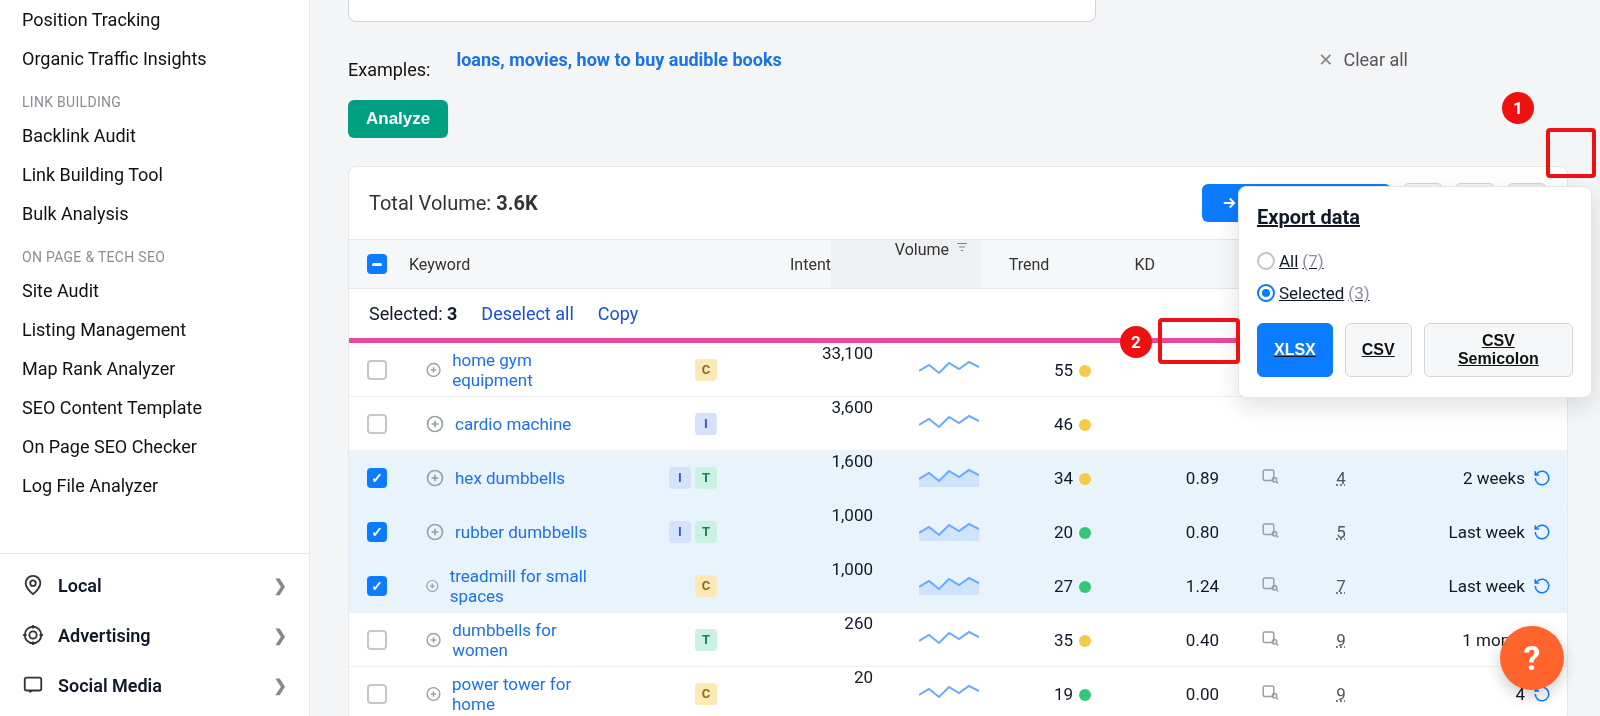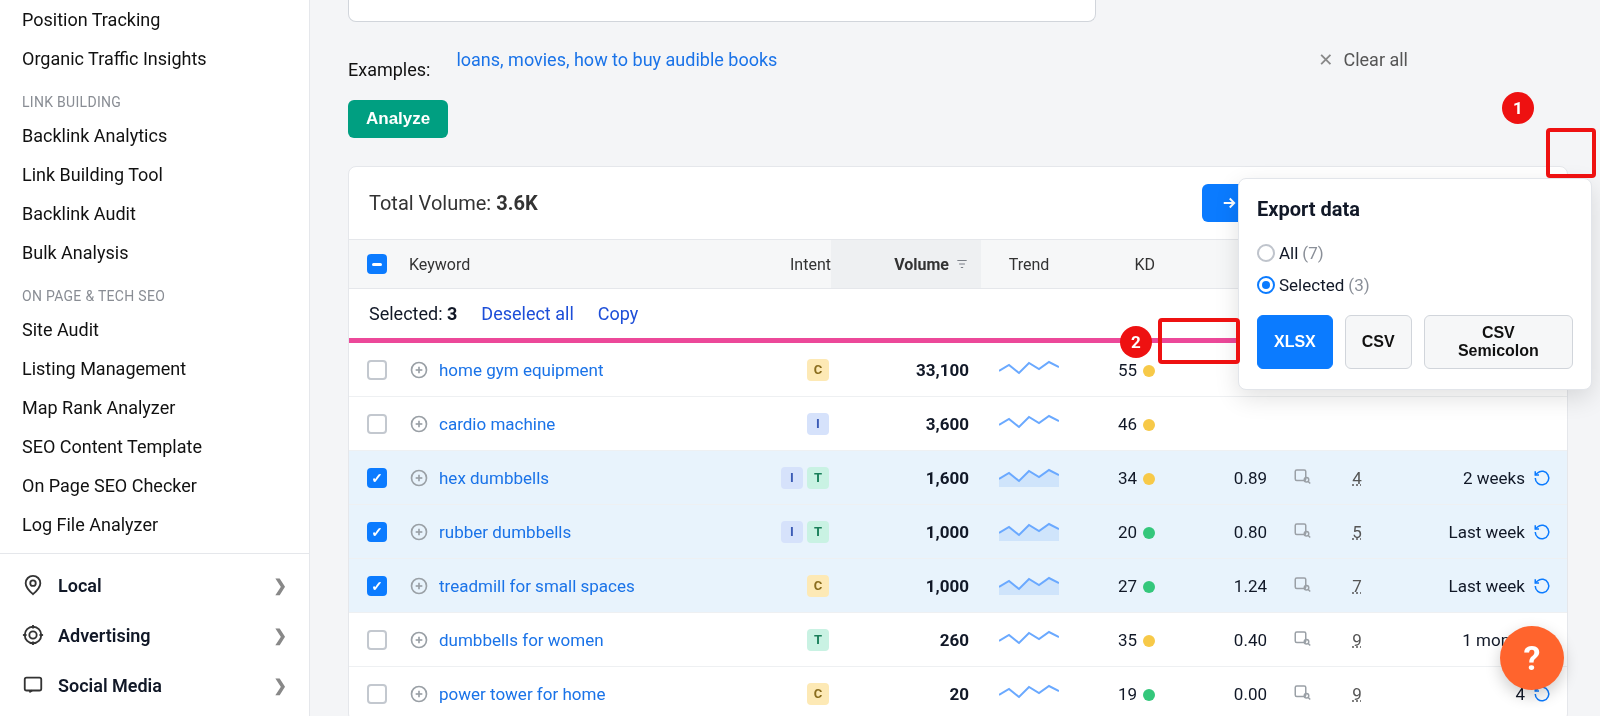--- a/index.html
+++ b/index.html
@@ -57,21 +57,21 @@
   
   .main { flex: 1; padding: 0 32px 0 38px; position: relative; }
   .top-input {
     width: 748px; height: 22px; background:#fff; border:1px solid #d1d5db; border-radius:0 0 8px 8px;
     border-top: none;
   }
   .examples-row {
     display:flex; align-items:center; gap:26px; margin-top:16px; font-size:18px;
   }
   .examples-label { color:#111;margin-top:21px; }
-  .examples-links { color:#1a73e8; }
+  .examples-links { color:#1a73e8;font-weight:bold; }
   .clear-all { margin-left:auto; margin-right:160px; display:flex; align-items:center; gap:10px; color:#555; cursor:pointer; }
   .clear-all .x { color:#888; font-size:18px; }
   .analyze-btn {
     margin-top:20px;
     background:#009f81; color:#fff; font-weight:700; font-size:17px;
     border:none; border-radius:6px; padding:9px 18px; cursor:pointer;
   }
 
   
   .card {
@@ -97,40 +97,41 @@
   .icon-btn.export { background:#e9ebee; }
 
   
   .thead {
     display:flex; align-items:center; background:#f6f7f8; border-top:1px solid #e5e7eb;
     border-bottom:1px solid #e5e7eb; height:50px; font-size:16px; color:#333;
   }
   .col-check { width:56px; display:flex; align-items:center; justify-content:center; }
   .col-kw { flex:1; padding-left:4px; }
   .col-intent { width:110px; text-align:right; }
-  .col-vol { width:150px; text-align:right; padding-right:12px; display:flex; align-items:center; justify-content:flex-end; gap:6px; background:#eef0f2; height:100%;font-weight:bold; }
+  .col-vol { width:150px; text-align:right; padding-right:12px; display:flex; justify-content:flex-end; gap:6px; background:#eef0f2; height:100%; }
   .col-trend { width:96px; text-align:center; }
   .col-kd { width:90px; text-align:right; padding-right:12px; }
   .col-cpc { width:110px; text-align:right; padding-right:10px; }
   .col-serp { width:50px; text-align:center; }
   .col-results { width:60px; text-align:center; }
   .col-updated { width:180px; text-align:left; padding-right:16px; display:flex; align-items:center; justify-content:flex-end; gap:8px;}
   .sort-icon { color:#7a7f87; }
 
   
   .sel-row {
     display:flex; align-items:center; padding:14px 20px; gap:24px; font-size:18px;
     border-bottom:5px solid #ec4899;
   }
   .sel-row .link { color:#1d4ed8; cursor:pointer; }
 
   
   .trow {
     display:flex; align-items:center; height:54px; border-bottom:1px solid #eef0f2;
     font-size:17px;
+    gap:16px;
   }
   .trow.sel { background:#e8f3fc; }
   .chk {
     width:20px; height:20px; border:2px solid #c3c8cf; border-radius:4px; background:#fff;
     display:inline-flex; align-items:center; justify-content:center;
   }
   .chk.on { background:#0b7bff; border-color:#0b7bff; }
   .chk.on::after { content:"✓"; color:#fff; font-size:14px; font-weight:700; }
   .chk.ind { background:#0b7bff; border-color:#0b7bff; }
   .chk.ind::after { content:""; width:10px; height:3px; background:#fff; border-radius:2px; display:block; }
@@ -146,24 +147,25 @@
   .kd-dot { width:12px; height:12px; border-radius:50%; display:inline-block; margin-left:6px; vertical-align:middle;}
   .kd-yellow { background:#f7c948; }
   .kd-green { background:#34c77b; }
   .trend-spark { width:60px; height:22px; }
   .serp-icon { color:#9aa0a6; }
   .results-val { color:#555; text-decoration: underline dotted; }
   .refresh-mini { color:#0b7bff; }
 
   
   .popover {
-    position:absolute; top:178px; right:8px; width:354px;
+    position:absolute; top:186px; right:8px; width:354px;
     background:#fff; border:1px solid #e2e5ea; border-radius:8px;
     box-shadow:0 8px 24px rgba(0,0,0,0.12); padding:18px 18px 20px 18px;
     z-index:50;
+    text-decoration:underline;
   }
   .popover h3 { font-size:20px; font-weight:700; margin-bottom:16px; }
   .radio-row { display:flex; align-items:center; gap:4px; padding:6px 0; font-size:17px; cursor:pointer;}
   .radio-row .count { color:#8a8f98; }
   .radio {
     width:18px; height:18px; border:2px solid #bfc4cc; border-radius:50%;
     display:inline-flex; align-items:center; justify-content:center;
   }
   .radio.on { border-color:#0b7bff; }
   .radio.on::after { content:""; width:8px; height:8px; background:#0b7bff; border-radius:50%; }
@@ -192,23 +194,22 @@
 </head>
 <body>
 
 <div class="layout">
   <div class="sidebar">
     <div class="sidebar-scroll">
       <div class="sidebar-link">Position Tracking</div>
       <div class="sidebar-link">Organic Traffic Insights</div>
 
       <div class="sidebar-group-title">LINK BUILDING</div>
-      <div class="sidebar-link">Backlink Analytics</div>
+      <div class="sidebar-link">Backlink Audit</div>
       <div class="sidebar-link">Link Building Tool</div>
-      <div class="sidebar-link">Backlink Audit</div>
       <div class="sidebar-link">Bulk Analysis</div>
 
       <div class="sidebar-group-title">ON PAGE &amp; TECH SEO</div>
       <div class="sidebar-link">Site Audit</div>
       <div class="sidebar-link">Listing Management</div>
       <div class="sidebar-link">Map Rank Analyzer</div>
       <div class="sidebar-link">SEO Content Template</div>
       <div class="sidebar-link">On Page SEO Checker</div>
       <div class="sidebar-link">Log File Analyzer</div>
     </div>

